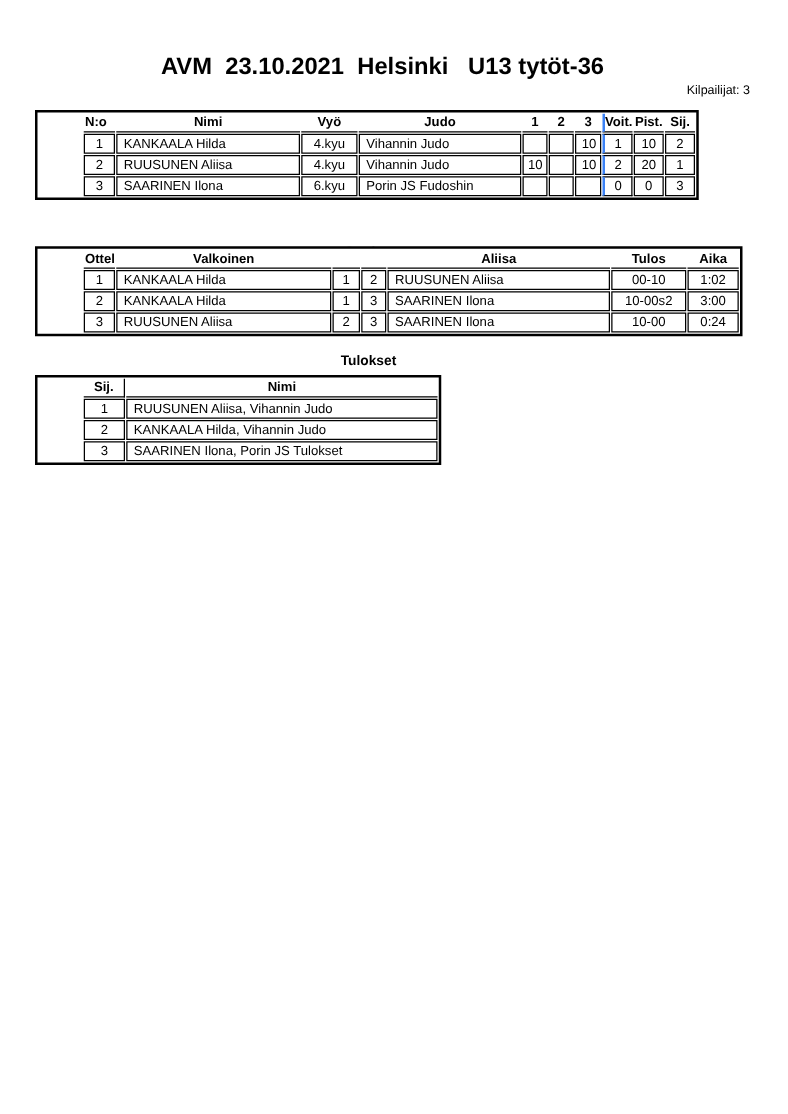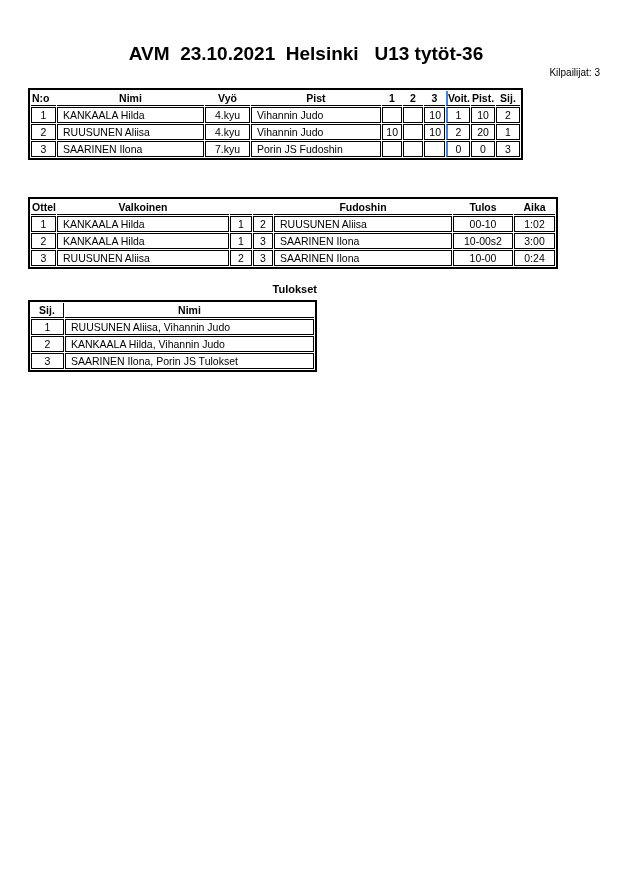--- a/index.html
+++ b/index.html
@@ -33,20 +33,21 @@
     font-size: 10px;
     white-space: nowrap;
   }
   table.sheet {
     position: absolute;
     border: 2px solid #000;
     border-collapse: separate;
     border-spacing: 1px;
     table-layout: fixed;
     background: #ffffff;
+    padding-left: 36px;
   }
   #competitors-table { top: 88px;  left: 28px; width: 495px; }
   #matches-table     { top: 197px; left: 28px; width: 530px; }
   #results-table     { top: 300px; left: 28px; width: 289px; }
   th {
     padding: 0; margin: 0;
     height: 15px;
     font-size: 10.5px; font-weight: bold;
     border: 0; border-bottom: 1px solid #000;
     text-align: center;
@@ -85,21 +86,21 @@
       <col style="width:21px">
     <col style="width:24px">
       <col style="width:24px">
       <col style="width:24px">
   </colgroup>
   <thead>
     <tr>
       <th class="al">N:o</th>
       <th>Nimi</th>
       <th>Vyö</th>
-      <th>Pist</th>
+      <th>Judo</th>
       <th>1</th>
       <th>2</th>
       <th>3</th>
       <th class="thick-left">Voit.</th>
       <th>Pist.</th>
       <th>Sij.</th>
     </tr>
   </thead>
   <tbody>
     <tr>
@@ -122,21 +123,21 @@
       <td class="ar">10</td>
       <td class="ar"></td>
       <td class="ar">10</td>
       <td class="thick-left">2</td>
       <td>20</td>
       <td>1</td>
     </tr>
     <tr>
       <td>3</td>
       <td class="al">SAARINEN Ilona</td>
-      <td>7.kyu</td>
+      <td>6.kyu</td>
       <td class="al">Porin JS Fudoshin</td>
       <td class="ar"></td>
       <td class="ar"></td>
       <td class="ar"></td>
       <td class="thick-left">0</td>
       <td>0</td>
       <td>3</td>
     </tr>
   </tbody>
 </table>
@@ -152,21 +153,21 @@
     <col style="width:178px">
       <col style="width:60px">
       <col style="width:41px">
   </colgroup>
   <thead>
     <tr>
       <th class="al">Ottelu</th>
       <th>Valkoinen</th>
       <th></th>
       <th></th>
-      <th>Fudoshin</th>
+      <th>Aliisa</th>
       <th>Tulos</th>
       <th>Aika</th>
     </tr>
   </thead>
   <tbody>
     <tr>
       <td>1</td>
       <td class="al">KANKAALA Hilda</td>
       <td>1</td>
       <td>2</td>

